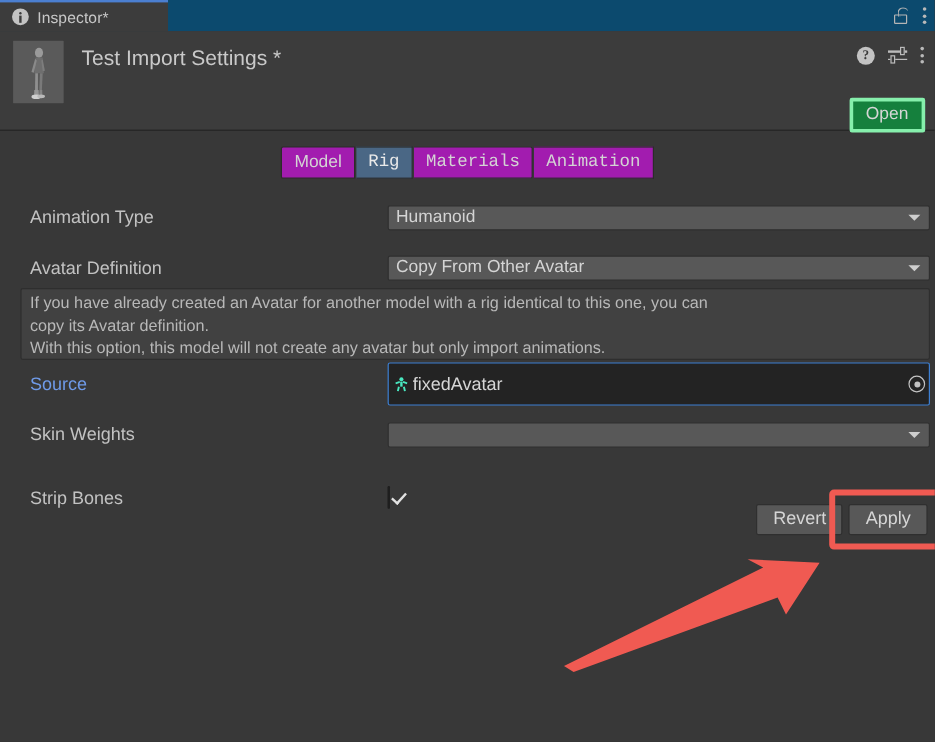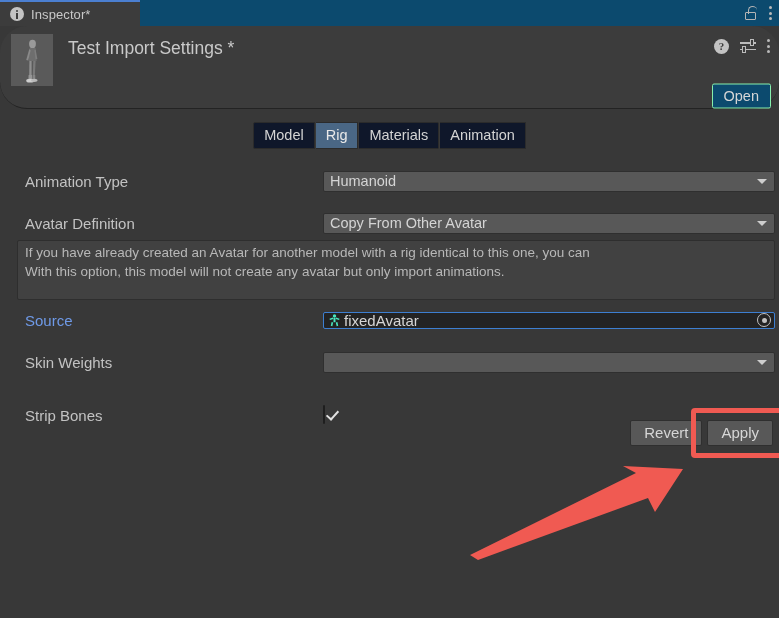--- a/index.html
+++ b/index.html
@@ -67,21 +67,20 @@
   .kebab i:nth-child(1){ top: 1px; }
   .kebab i:nth-child(2){ top: 6.5px; }
   .kebab i:nth-child(3){ top: 12px; }
 
   
   .objheader {
     position: absolute; left: 0; top: 26px;
     width: 779px; height: 83px;
     background: #3c3c3c;
     border-bottom: 1px solid #232323;
-    border-radius: 27px;
   }
   .thumb {
     position: absolute; left: 11px; top: 8px;
     width: 42px; height: 52px;
     background: #5a5a5a;
     overflow: hidden;
   }
   .figure { position: absolute; left: 0; top: 0; width: 42px; height: 52px; }
   .objtitle {
     position: absolute; left: 68px; top: 12px;
@@ -105,48 +104,48 @@
   .preset-icon .ln:nth-child(2){ top: 9.5px; }
   .preset-icon .kn {
     position: absolute; width: 4px; height: 7px;
     border: 1.5px solid #bcbcbc; background: #3c3c3c;
   }
   .preset-icon .kn.a { left: 10px; top: 0px; }
   .preset-icon .kn.b { left: 2px; top: 6.5px; }
   .open-btn {
     position: absolute; right: 8px; top: 70px;
     transform: translateY(-50%);
-    background: #0c4a6e;
-    border: 1px solid #86efac;
+    background: #15803d;
+    border: 3px solid #86efac;
     border-radius: 2px;
     color: #d6d6d6;
     font-size: 14.5px;
     padding: 3px 11px 4px;
     cursor: pointer;
   }
 
   
   .tabrow {
     position: absolute; left: 0; top: 121px;
     width: 779px; height: 28px;
     display: flex; justify-content: center; align-items: center;
     gap: 1px;
   }
   .ttab {
-    background: #0f172a;
+    background: #a21caf;
     color: #d4d4d4;
     font-size: 14.5px;
     height: 27px;
     display: flex; align-items: center;
     padding: 0 10px;
     border: 1px solid #2b2b2b;
     cursor: pointer;
     white-space: nowrap;
   }
-  .ttab + .ttab { border-left: none; }
+  .ttab + .ttab { border-left: none; font-family: Liberation Mono, monospace; }
   .ttab.first { border-radius: 2px 0 0 2px; }
   .ttab.last  { border-radius: 0 2px 2px 0; }
   .ttab.active { background: #4a6785; color: #e9e9e9; }
 
   
   .row {
     position: absolute; left: 0; width: 779px; height: 22px;
     display: flex; align-items: center;
   }
   .rlabel {
@@ -180,21 +179,21 @@
     width: 758px; height: 60px;
     background: #414141;
     border: 1px solid #2e2e2e;
     border-radius: 2px;
     padding: 3px 7px;
     color: #b8b8b8; font-size: 13.5px; line-height: 18.5px;
   }
 
   
   .objfield {
-    height: 17px;
+    height: 36px;
     background: #232323;
     border: 1.5px solid #3d7fd1;
     border-radius: 2px;
     display: flex; align-items: center;
     padding: 0 4px;
     position: relative; cursor: pointer;
   }
   .objfield .oftext { color: #d6d6d6; font-size: 15px; margin-left: 3px; }
   .avatar-ico { width: 13px; height: 13px; position: relative; flex: none; }
   .objsel {
@@ -327,20 +326,21 @@
     <span class="field">
       <span class="dropdown">
         <span>Humanoid</span>
         <span class="caret"></span>
       </span>
     </span>
   </div>
 
   <div class="helpbox">
     <div>If you have already created an Avatar for another model with a rig identical to this one, you can</div>
+    <div>copy its Avatar definition.</div>
     <div>With this option, this model will not create any avatar but only import animations.</div>
   </div>
 
   <div class="row" style="top:309px;">
     <span class="rlabel link">Source</span>
     <span class="field">
       <span class="objfield">
         <svg class="avatar-ico" viewBox="0 0 13 13">
           <circle cx="6.5" cy="2" r="1.7" fill="#49e8c0"></circle>
           <rect x="5.5" y="4" width="2" height="4.2" fill="#49e8c0"></rect>

